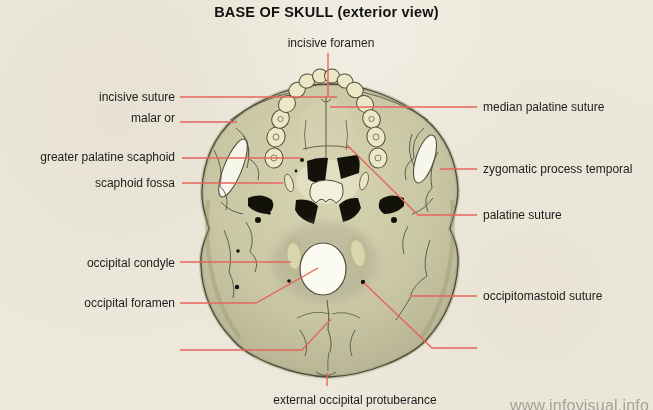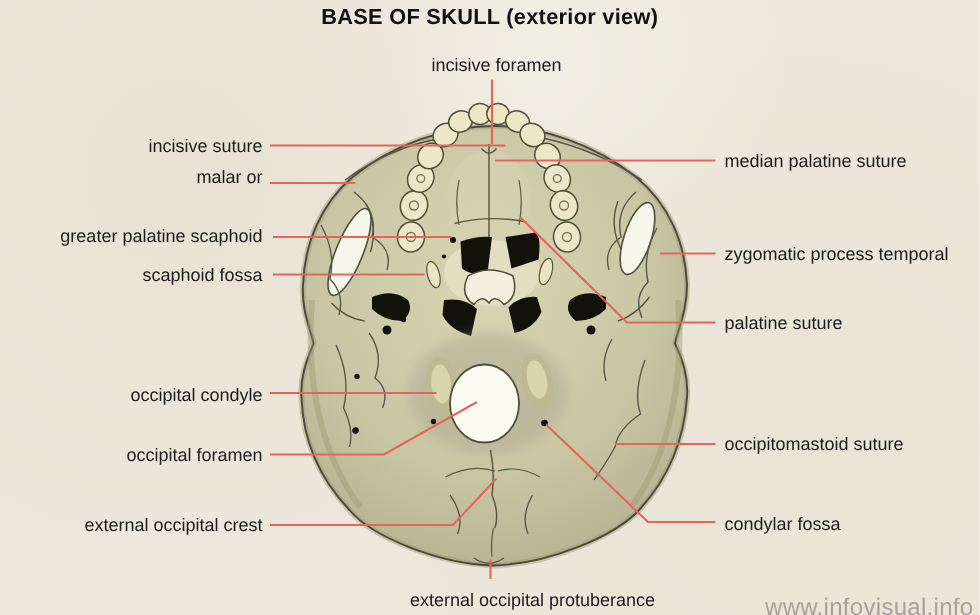--- a/index.html
+++ b/index.html
@@ -208,24 +208,22 @@
   <div class="lbl center" style="left:331px;top:36px">incisive foramen</div>
 
   <div class="lbl left" style="top:90px">incisive suture</div>
   <div class="lbl left" style="top:111px">
     <span>malar or</span>
   </div>
   <div class="lbl left" style="top:150px">greater palatine scaphoid</div>
   <div class="lbl left" style="top:176px">scaphoid fossa</div>
   <div class="lbl left" style="top:256px">occipital condyle</div>
   <div class="lbl left" style="top:296px">occipital foramen</div>
-  <div class="lbl left" style="top:343px">external occipital crest</div>
 
   <div class="lbl right" style="top:100px">median palatine suture</div>
   <div class="lbl right" style="top:162px">zygomatic process temporal</div>
   <div class="lbl right" style="top:208px">palatine suture</div>
   <div class="lbl right" style="top:289px">occipitomastoid suture</div>
-  <div class="lbl right" style="top:342px">condylar fossa</div>
 
   <div class="lbl center" style="left:355px;top:393px">external occipital protuberance</div>
 
   <div class="watermark">www.infovisual.info</div>
 </div>
 
 </body></html>

